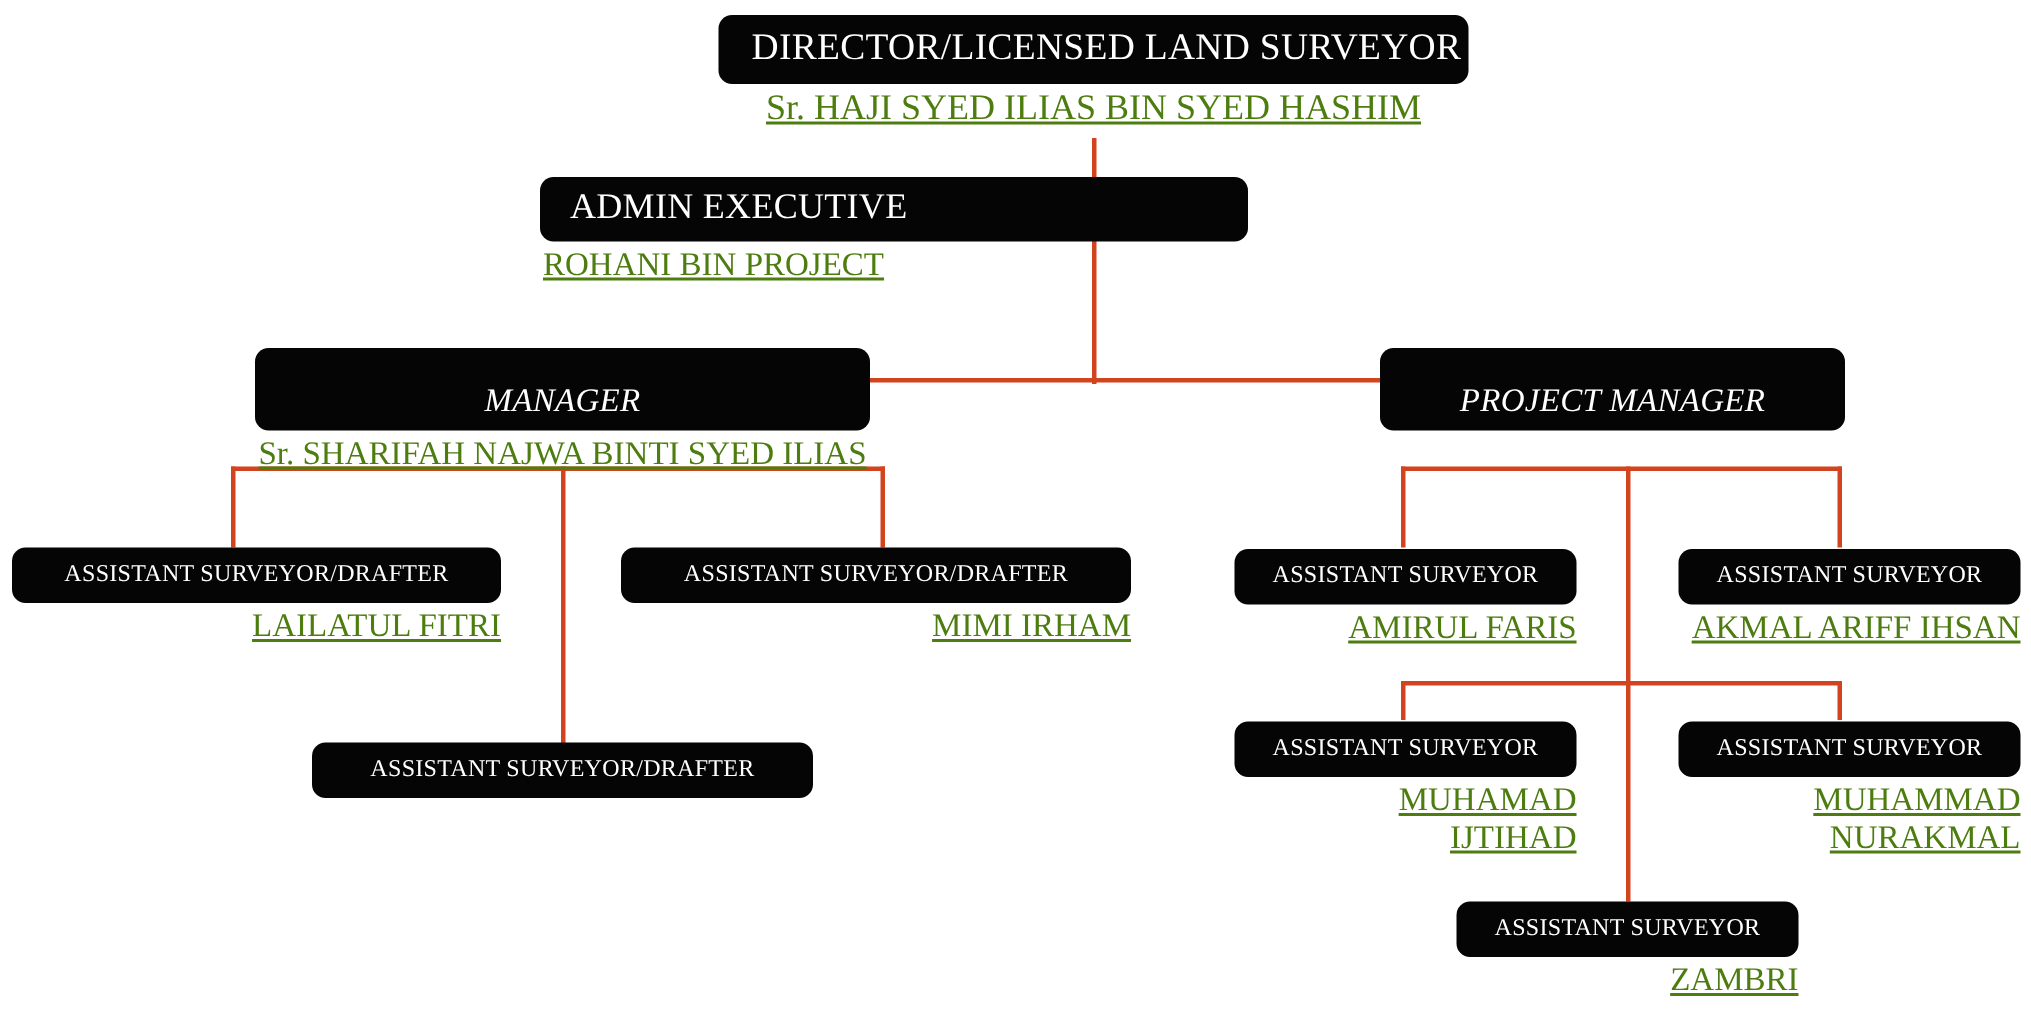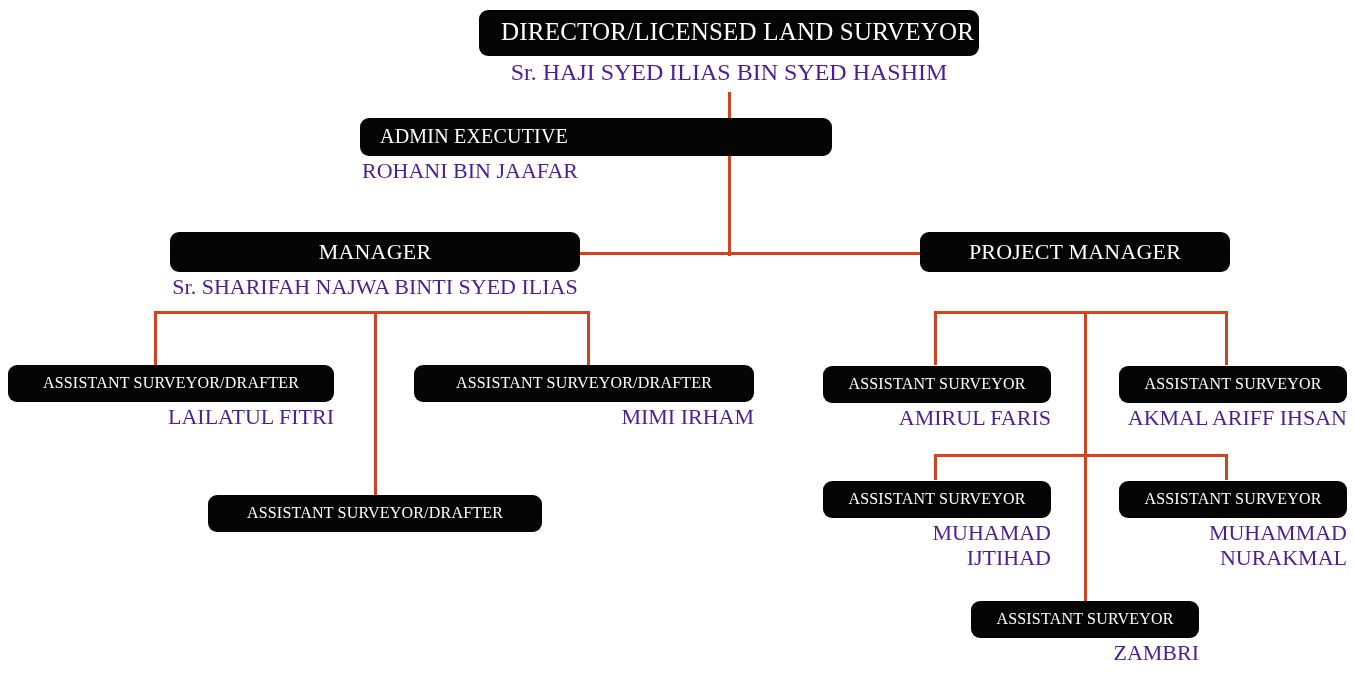--- a/index.html
+++ b/index.html
@@ -38,34 +38,35 @@
     color: #ffffff;
     border-radius: 9px;
     font-weight: 400;
     letter-spacing: 0.2px;
     white-space: nowrap;
     line-height: 1.15;
     box-sizing: border-box;
   }
   .person {
     display: block;
-    color: #4c1d95;
+    color: #4d7c0f;
     line-height: 1.12;
     white-space: pre-line;
     margin-top: 3px;
+    text-decoration: underline;
   }
 
   
   .lvl-director .title-box { font-size: 25px; padding: 8px 22px 9px; }
   .lvl-director .person    { font-size: 24px; }
 
-  .lvl-admin .title-box { font-size: 20px; padding: 7px 20px 8px; }
+  .lvl-admin .title-box { font-size: 24px; padding: 7px 20px 8px; }
   .lvl-admin .person    { font-size: 22px; }
 
-  .lvl-mgr .title-box { font-size: 22px; padding: 7px 20px 8px; }
+  .lvl-mgr .title-box { font-size: 22px; padding: 22px 20px 8px; font-style: italic; }
   .lvl-mgr .person    { font-size: 22px; }
 
   .lvl-staff .title-box { font-size: 16px; padding: 9px 16px 10px; }
   .lvl-staff .person    { font-size: 22px; text-align: right; }
 </style>
 </head>
 <body>
 
 <div id="chart">
 
@@ -90,21 +91,21 @@
   <div class="conn v" style="left:934px; top:454px; height:26px;"></div>
   <div class="conn v" style="left:1225px; top:454px; height:26px;"></div>
 
   <div class="node lvl-director" style="left:479px; top:10px; width:500px;">
     <span class="title-box">DIRECTOR/LICENSED LAND SURVEYOR</span>
     <span class="person">Sr. HAJI SYED ILIAS BIN SYED HASHIM</span>
   </div>
 
   <div class="node lvl-admin" style="left:340px; top:118px; width:492px; text-align:left;">
     <span class="title-box" style="margin-left:20px;">ADMIN EXECUTIVE</span>
-    <span class="person" style="text-align:left; padding-left:22px;">ROHANI BIN JAAFAR</span>
+    <span class="person" style="text-align:left; padding-left:22px;">ROHANI BIN PROJECT</span>
   </div>
 
   <div class="node lvl-mgr" style="left:170px; top:232px; width:410px;">
     <span class="title-box">MANAGER</span>
     <span class="person">Sr. SHARIFAH NAJWA BINTI SYED ILIAS</span>
   </div>
 
   <div class="node lvl-mgr" style="left:920px; top:232px; width:310px;">
     <span class="title-box">PROJECT MANAGER</span>
   </div>

